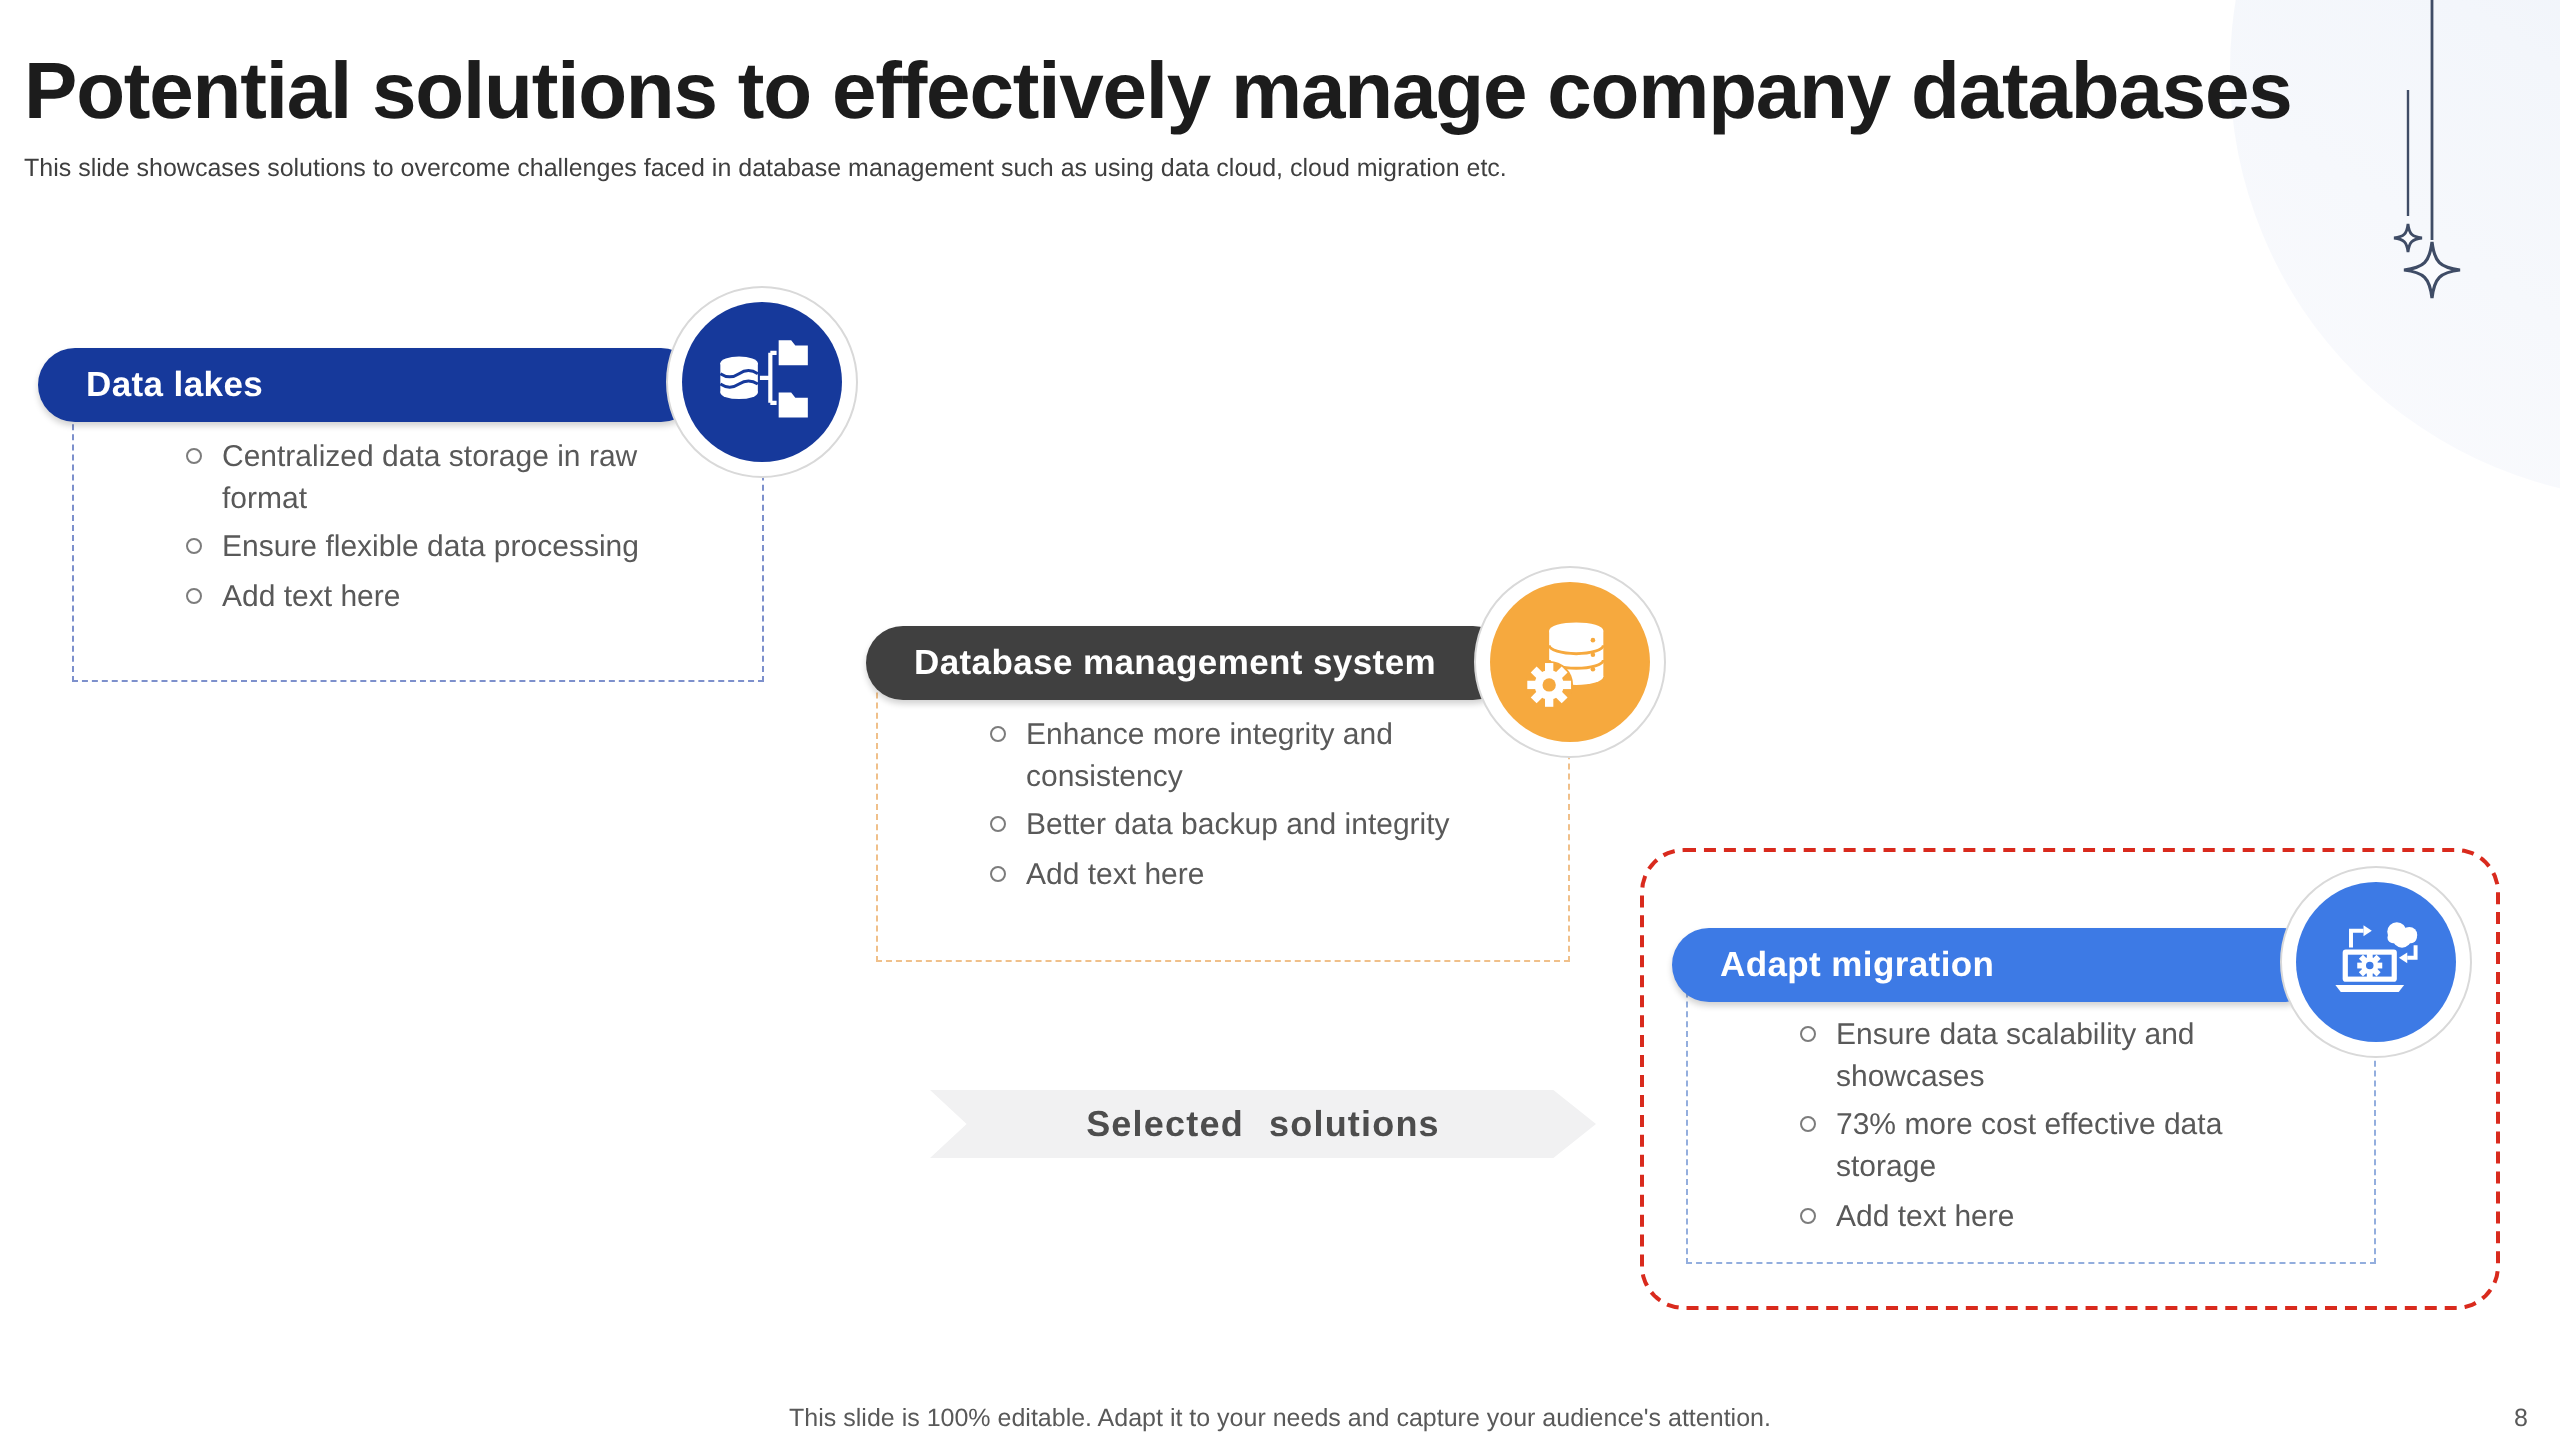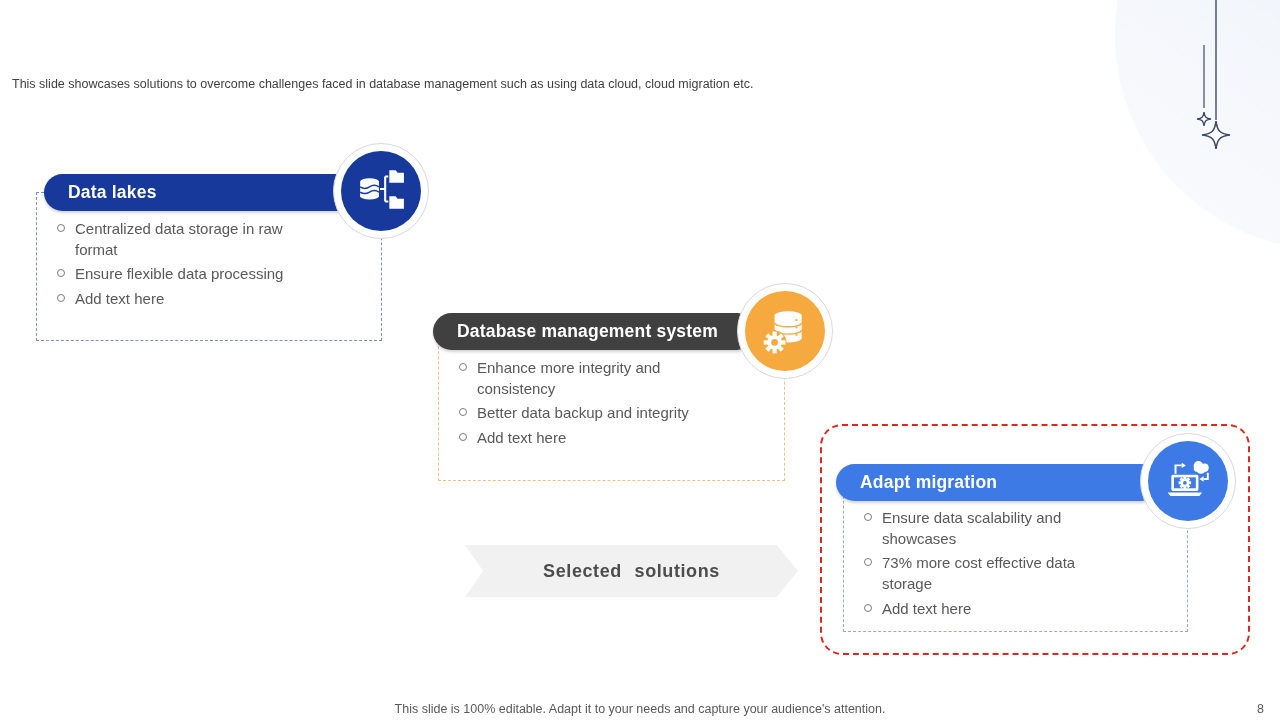--- a/index.html
+++ b/index.html
@@ -15,54 +15,54 @@
   
   .title { position:absolute; left:12px; top:24px; font-size:40px; font-weight:bold;
     color:#1c1c1c; letter-spacing:-0.6px; white-space:nowrap; z-index:2; }
   .subtitle { position:absolute; left:12px; top:77px; font-size:12.5px; color:#3f3f3f; z-index:2; }
 
   
   .pill { position:absolute; height:37px; border-radius:18.5px; z-index:3;
     display:flex; align-items:center; padding-left:24px;
     box-shadow:0 2px 3px rgba(0,0,0,0.18); }
   .pill span { color:#ffffff; font-size:17.5px; font-weight:bold; letter-spacing:0.2px; }
-  .card-body { position:absolute; z-index:1; background:#ffffff; }
+  .card-body { position:absolute; z-index:1; background:#ffffff;padding-left:36px; }
   .bullets { list-style:none; padding:26px 14px 0 20px; }
   .bullets li { display:flex; margin-bottom:4px; }
   .bullet-marker { flex:none; width:8px; height:8px; border:1.5px solid #7c7c7c;
     border-radius:50%; margin:5px 10px 0 0; }
   .bullet-text { font-size:15px; line-height:1.38; color:#595959; max-width:232px; }
   .icon-outer { position:absolute; width:96px; height:96px; border-radius:50%;
     background:#ffffff; border:1px solid #d9d9d9; z-index:4;
     display:flex; align-items:center; justify-content:center; }
   .icon-inner { width:80px; height:80px; border-radius:50%;
     display:flex; align-items:center; justify-content:center; }
 
   
-  .card1-pill { left:44px; top:174px; width:330px; background:#16399B; }
+  .card1-pill { left:19px; top:174px; width:330px; background:#16399B; }
   .card1-body { left:36px; top:192px; width:346px; height:149px; border:1px dashed #7d90cc; }
   .card1-icon { left:333px; top:143px; }
   .card1-icon .icon-inner { background:#16399B; }
 
   
   .card2-pill { left:433px; top:313px; width:322px; background:#404040; }
   .card2-body { left:438px; top:331px; width:347px; height:150px; border:1px dashed #f0c08a; }
   .card2-icon { left:737px; top:283px; }
   .card2-icon .icon-inner { background:#F6A93E; }
 
   
   .highlight-frame { position:absolute; left:820px; top:424px; width:430px; height:231px;
     border:2px dashed #D92A1D; border-radius:22px; z-index:1; }
   .card3-pill { left:836px; top:464px; width:324px; background:#3D7AE5; }
   .card3-body { left:843px; top:481px; width:345px; height:151px; border:1px dashed #93aede; z-index:2; }
   .card3-icon { left:1140px; top:433px; }
   .card3-icon .icon-inner { background:#3D7AE5; }
 
   
-  .banner { position:absolute; left:465px; top:545px; width:333px; height:52px;
+  .banner { position:absolute; left:465px; top:545px; width:333px; height:34px;
     background:#f1f1f2; z-index:2;
     clip-path:polygon(0 0, 93.6% 0, 100% 50%, 93.6% 100%, 0 100%, 5.5% 50%);
     display:flex; align-items:center; justify-content:center; }
   .banner span { font-size:18px; font-weight:bold; color:#4d4d4d;
     letter-spacing:0.6px; word-spacing:7px; }
 
   
   .footer-note { position:absolute; left:0; right:0; top:702px; text-align:center;
     font-size:12.5px; color:#595959; z-index:2; }
   .page-number { position:absolute; right:16px; top:702px; font-size:12.5px; color:#595959; z-index:2; }
@@ -73,20 +73,21 @@
 <div class="slide">
 
   <div class="decor-circle"></div>
   <svg class="decor-lines" width="80" height="180" viewBox="0 0 80 180">
     <line x1="36" y1="0" x2="36" y2="120" stroke="#3f4c66" stroke-width="1.4"></line>
     <line x1="24" y1="45" x2="24" y2="108" stroke="#3f4c66" stroke-width="1.2"></line>
     <path d="M36,121 C37.2,131 40,133.8 50,135 C40,136.2 37.2,139 36,149 C34.8,139 32,136.2 22,135 C32,133.8 34.8,131 36,121 Z" fill="#fafbfe" stroke="#3f4c66" stroke-width="1.6"></path>
     <path d="M24,112 C24.6,117 26,118.4 31,119 C26,119.6 24.6,121 24,126 C23.4,121 22,119.6 17,119 C22,118.4 23.4,117 24,112 Z" fill="#fafbfe" stroke="#3f4c66" stroke-width="1.4"></path>
   </svg>
 
+  <h1 class="title">Potential solutions to effectively manage company databases</h1>
   <div class="subtitle">This slide showcases solutions to overcome challenges faced in database management such as using data cloud, cloud migration etc.</div>
 
   <div class="card-body card1-body">
     <ul class="bullets">
       <li>
         <span class="bullet-marker"></span>
         <span class="bullet-text">Centralized data storage in raw format</span>
       </li>
       <li>
         <span class="bullet-marker"></span>

